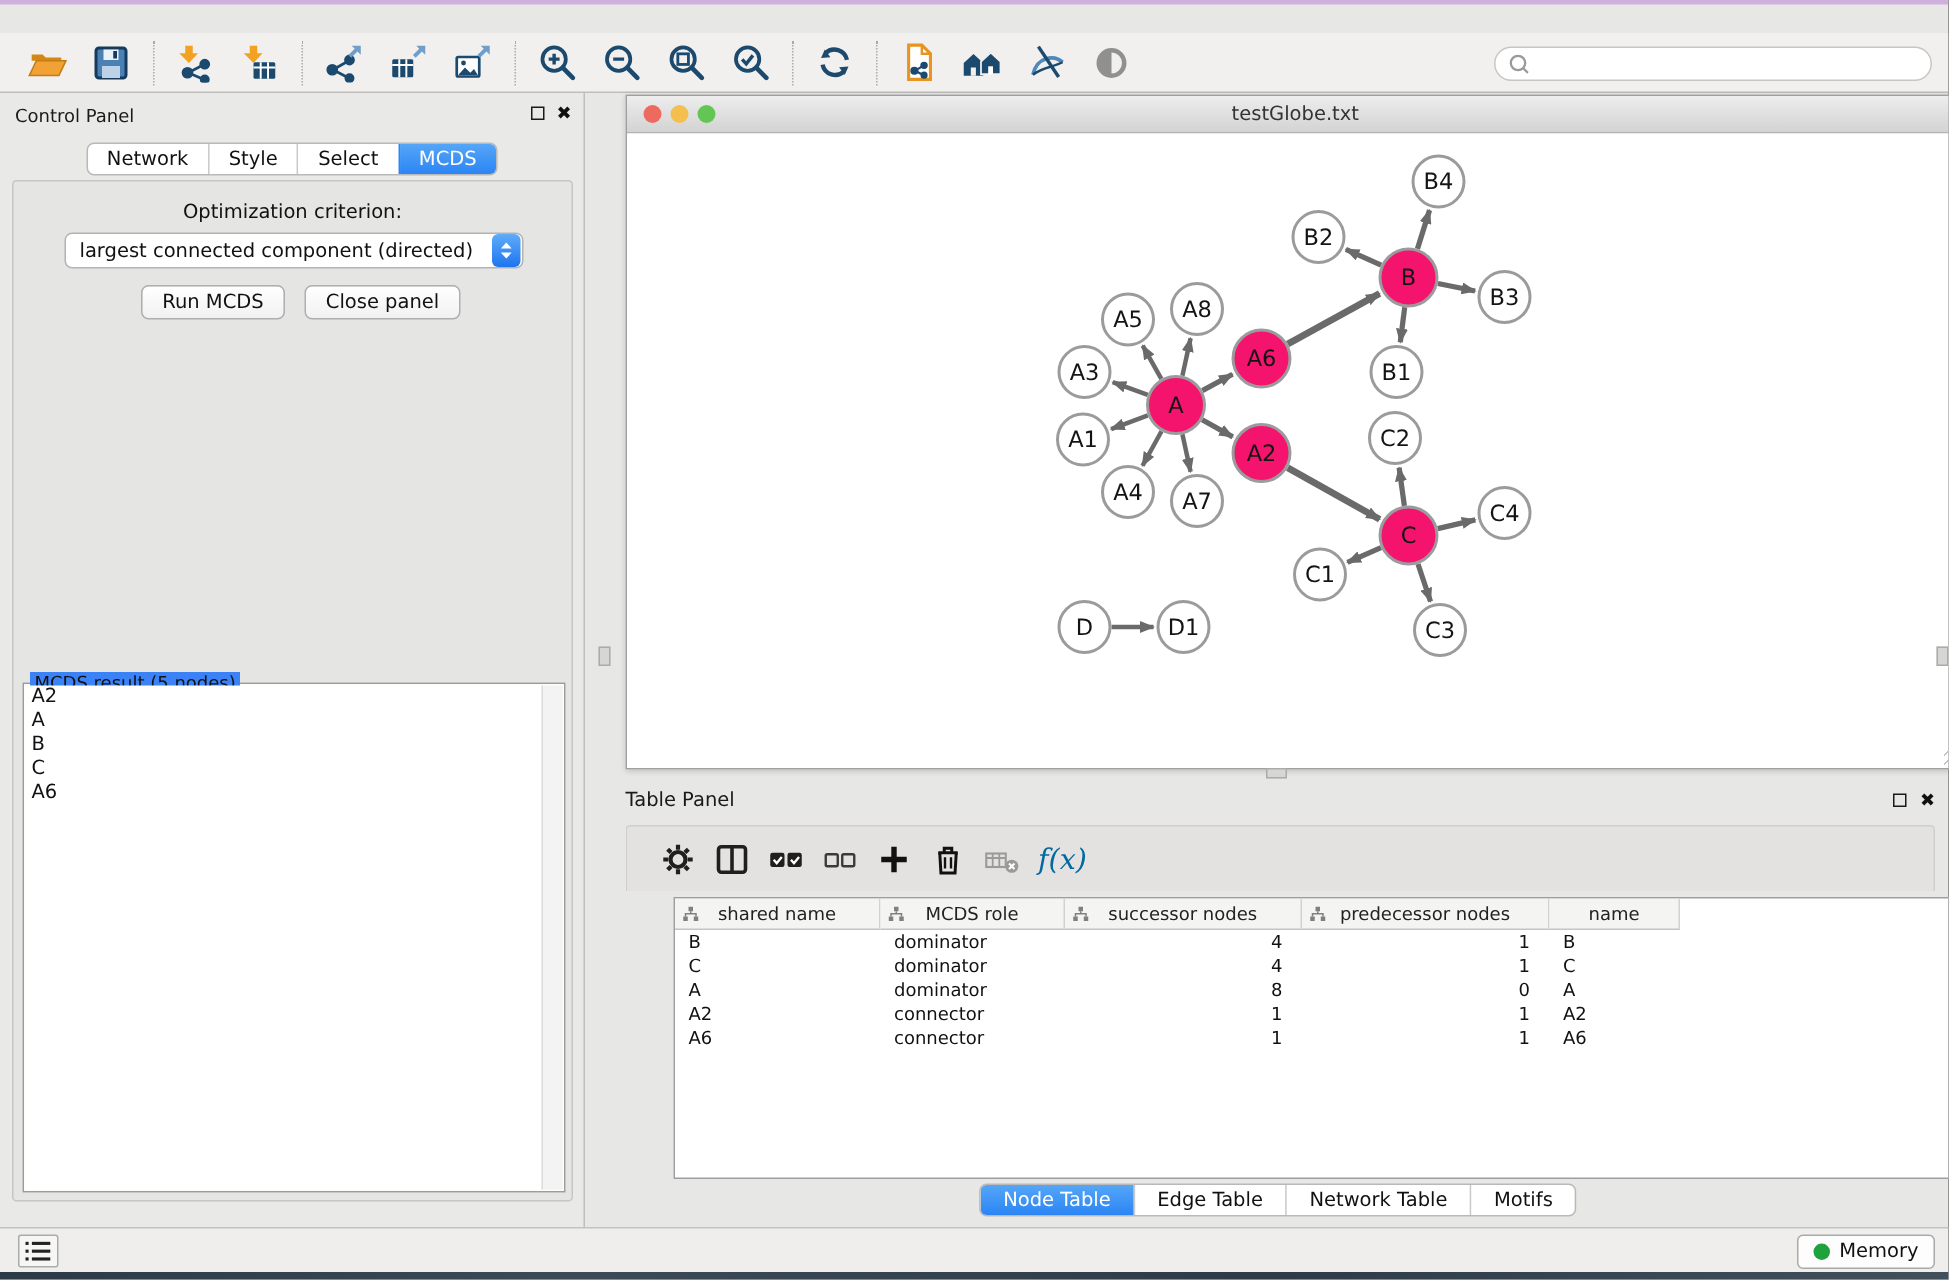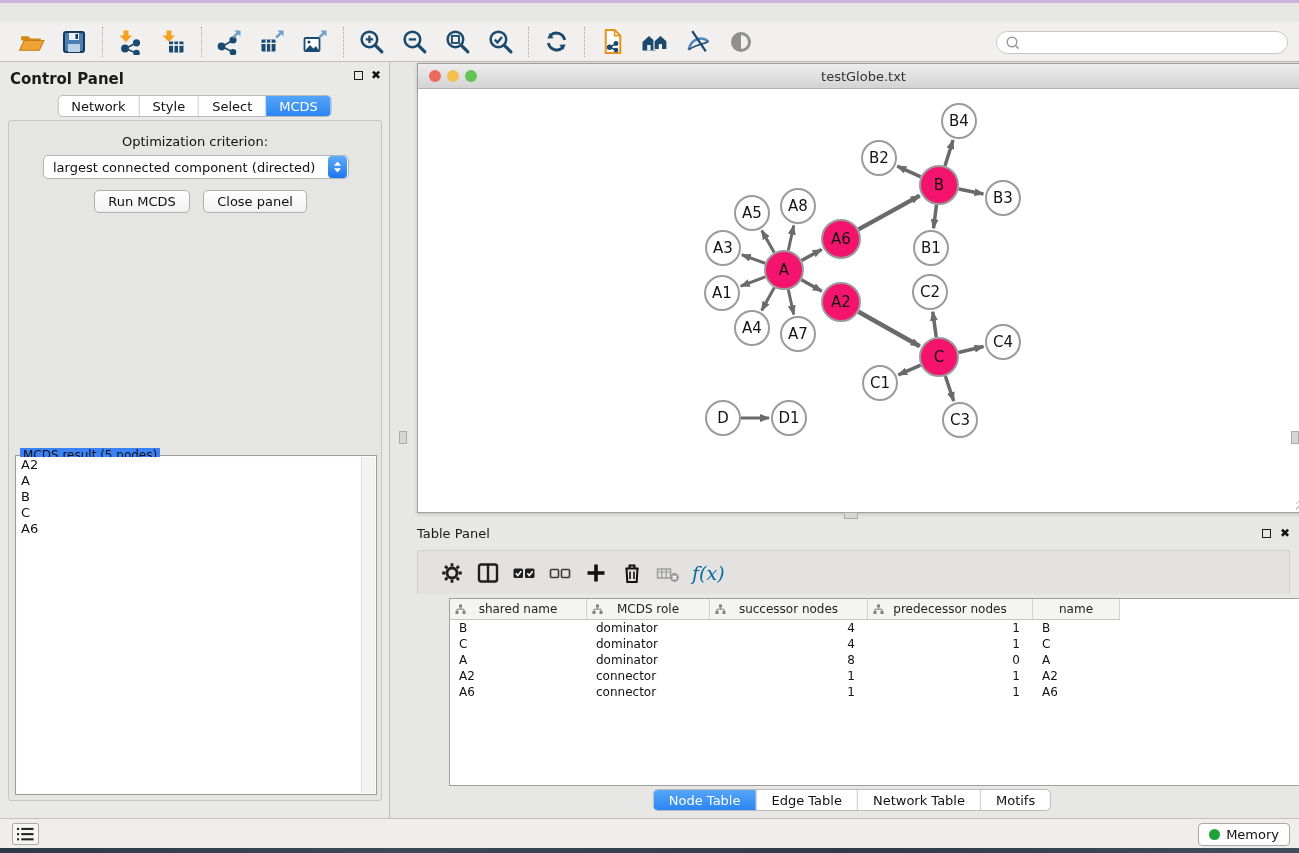--- a/index.html
+++ b/index.html
@@ -21,21 +21,21 @@
              border-bottom:1px solid #BFBEBC; display:flex; align-items:center; padding-left:14px; }
   .tbtn { width:34px; height:30px; display:flex; align-items:center; justify-content:center; flex:0 0 auto; margin-right:9px; }
   .tsep { width:1px; height:30px; border-left:1px dotted #A9A9A9; margin:0 10px 0 2px; flex:0 0 auto; }
   .searchbox { position:absolute; right:11px; top:9px; width:292px; height:23px; background:#fff;
                border:1px solid #C6C6C6; border-radius:12px; display:flex; align-items:center; padding-left:7px; }
   .searchbox input { border:none; outline:none; flex:1; height:18px; font-size:12px; background:transparent; }
 
   
   .control-panel { position:absolute; left:0; top:62px; width:390px; height:756px; background:#E9E9E8;
                    border-right:1px solid #BEBEBC; }
-  .panel-header { position:absolute; left:10px; top:8px; font-size:15px; color:#1A1A1A;font-weight:bold; }
+  .panel-header { position:absolute; left:10px; top:8px; font-size:12px; color:#1A1A1A; }
   .panel-icons { position:absolute; right:8px; top:7px; display:flex; gap:8px; align-items:center; }
   .float-box { display:inline-block; width:9px; height:9px; border:1.5px solid #1A1A1A; }
   .close-x { font-size:12px; font-weight:bold; color:#111; line-height:12px; }
 
   .seg { display:flex; background:#fff; border:1px solid #B9B9B9; border-radius:5px; overflow:hidden; height:22px; }
   .seg-item { display:flex; align-items:center; padding:0 13px; font-size:13px; color:#111;
               border-left:1px solid #C9C9C9; white-space:nowrap; }
   .seg-item:first-child { border-left:none; }
   .seg-item.active { background:linear-gradient(#55A6F8,#2B85F4); color:#fff; border-left-color:#2B85F4; }
   .control-tabs { position:absolute; left:50%; top:33px; transform:translateX(-50%); }

